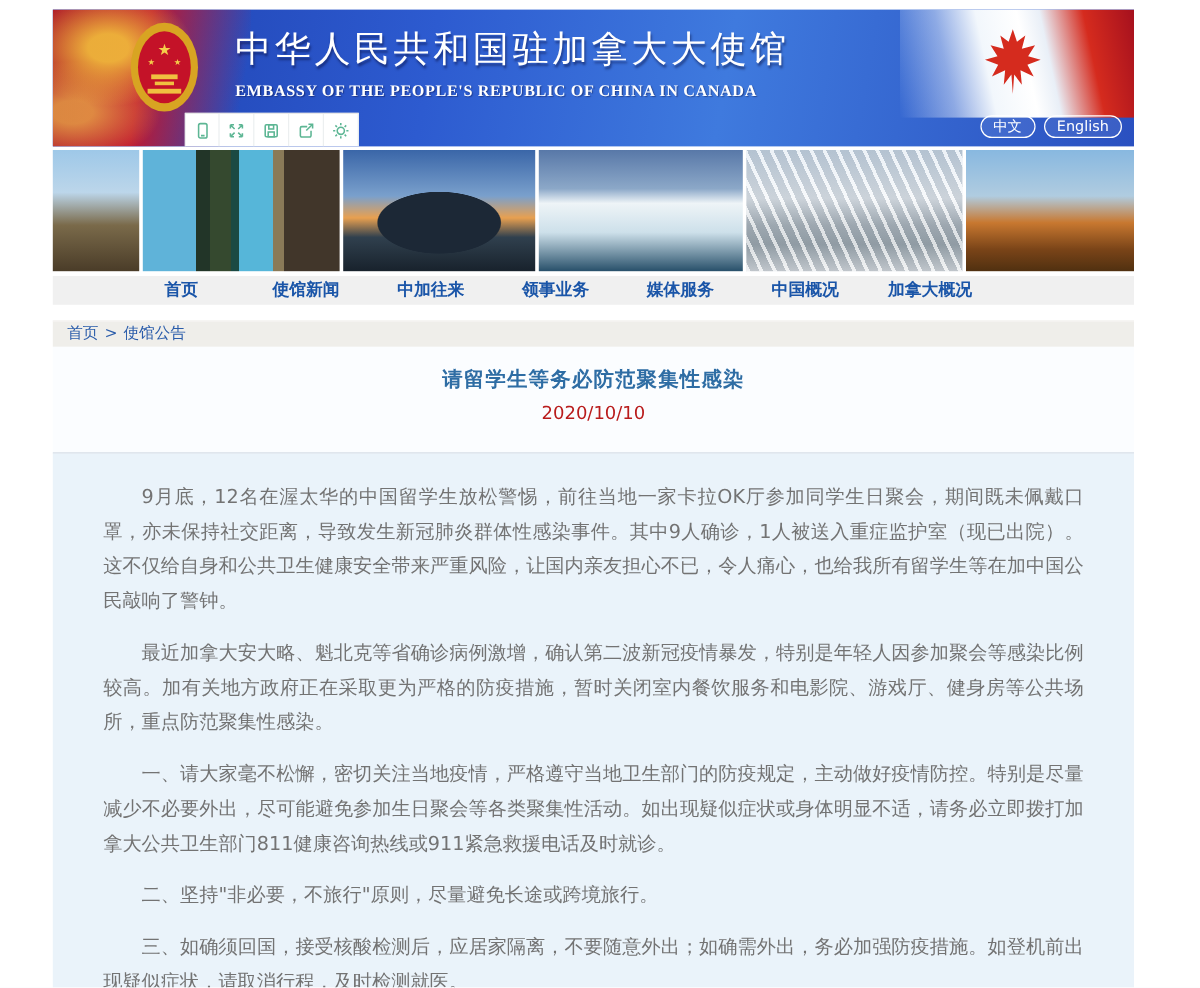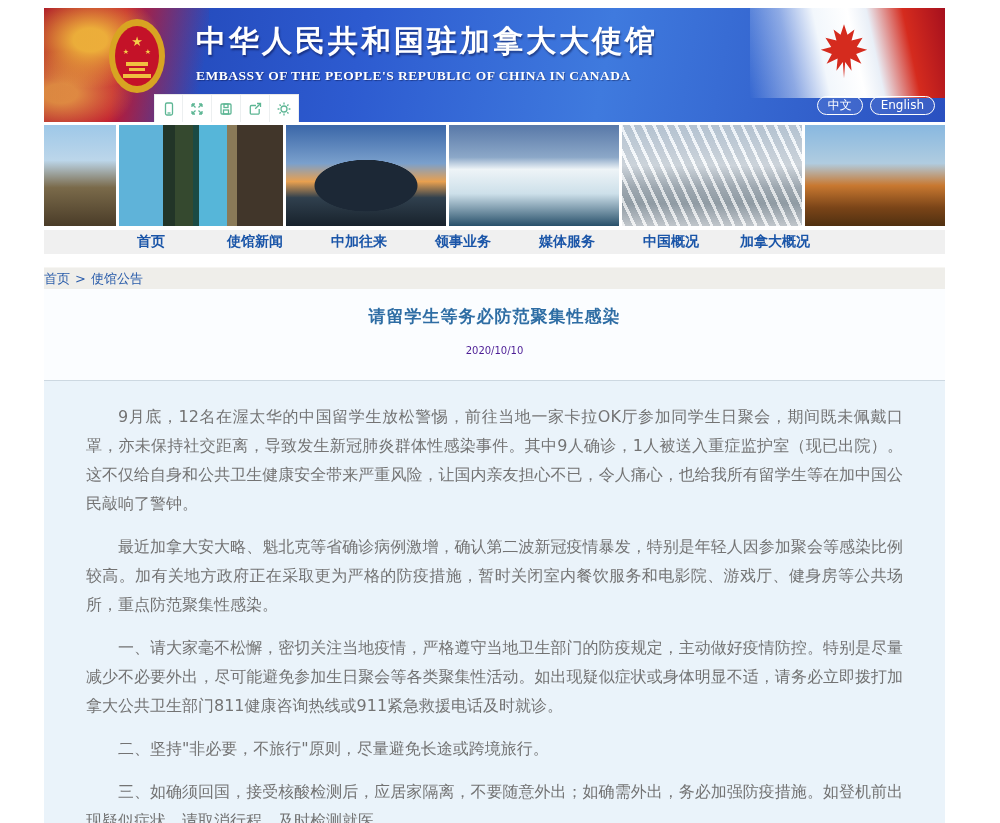--- a/index.html
+++ b/index.html
@@ -10,21 +10,21 @@
   
   .header { position:relative; height:114px; overflow:hidden;
     background:linear-gradient(100deg,#1e3fae 0%,#2d5bd0 35%,#3f7ade 62%,#2a50c0 100%); }
   .flag-cn { position:absolute; left:0; top:0; bottom:0; width:165px;
     background:
       radial-gradient(ellipse at 28% 28%, rgba(245,200,60,.85) 0 10%, rgba(245,200,60,0) 42%),
       radial-gradient(ellipse at 10% 75%, rgba(250,215,80,.6) 0 8%, rgba(250,215,80,0) 35%),
       linear-gradient(100deg,#a80e28 0%,#c01830 45%, rgba(192,24,48,0) 92%); }
   .emblem { position:absolute; left:64px; top:10px; width:58px; height:76px; }
   .hdr-text { position:absolute; left:152px; top:13px; color:#fff; }
-  .hdr-title { font-size:30px; font-weight:bold; letter-spacing:3px;
+  .hdr-title { font-size:30px; font-weight:normal; letter-spacing:3px;
     text-shadow:1px 2px 2px rgba(0,0,40,.45); white-space:nowrap; }
   .hdr-sub { font-family:"Liberation Serif","DejaVu Serif",serif; font-weight:bold;
     font-size:13.5px; letter-spacing:.5px; margin-top:6px;
     text-shadow:1px 1px 1px rgba(0,0,40,.4); white-space:nowrap; }
   .flag-ca { position:absolute; right:0; top:0; width:195px; height:90px;
     background:linear-gradient(78deg, rgba(255,255,255,0) 0%, rgba(230,238,250,.5) 22%,
       #f2f7fc 38%, #ffffff 54%, #e9eff7 63%, #d52b1e 80%, #a5101e 100%); }
   .maple { position:absolute; right:72px; top:12px; width:58px; height:62px; }
   .toolbar { position:absolute; left:110px; bottom:0; height:28px; background:#fff;
     display:flex; align-items:stretch; border-top:1px solid #e8e8e8; }
@@ -51,29 +51,29 @@
   .ph6 { flex:1;      background:linear-gradient(180deg,#88b8e0 0%,#b0cce0 38%,#c87830 60%,#7a4418 82%,#503010 100%); }
 
   
   .nav { margin-top:4px; height:24px; background:#f0f0f0; display:flex;
     align-items:center; padding-left:55px; }
   .nav-item { width:104px; text-align:center; color:#1a55a8; font-size:14px;
     font-weight:bold; cursor:pointer; white-space:nowrap; }
 
   
   .crumb { margin-top:13px; height:22px; line-height:22px; background:#efeeea;
-    font-size:13px; color:#2a5caa; border-top:1px solid #f7f6f3; }
+    font-size:13px; color:#2a5caa; padding-left:12px; border-top:1px solid #f7f6f3; }
   .crumb a { color:#2a5caa; text-decoration:none; cursor:pointer; }
   .crumb .sep { color:#2a5caa; margin:0 5px; }
 
   
   .art-head { background:#fbfdff; text-align:center; padding:16px 0 24px;
     border-bottom:1px solid #cdd8e1; }
   .art-title { font-size:17px; font-weight:bold; color:#2e6da4; letter-spacing:1px; }
-  .art-date { font-size:10px; color:#4c1d95; margin-top:17px; }
+  .art-date { font-size:15px; color:#b91c1c; margin-top:7px; }
 
   
   .art-body { background:#eaf3fa; min-height:470px; padding:21px 42px 30px; }
   .art-body p { font-size:16px; color:#737373; line-height:29px; text-indent:2em;
     margin-bottom:14px; text-align:justify; }
 
   svg { display:block; }
 </style>
 </head>
 <body>

